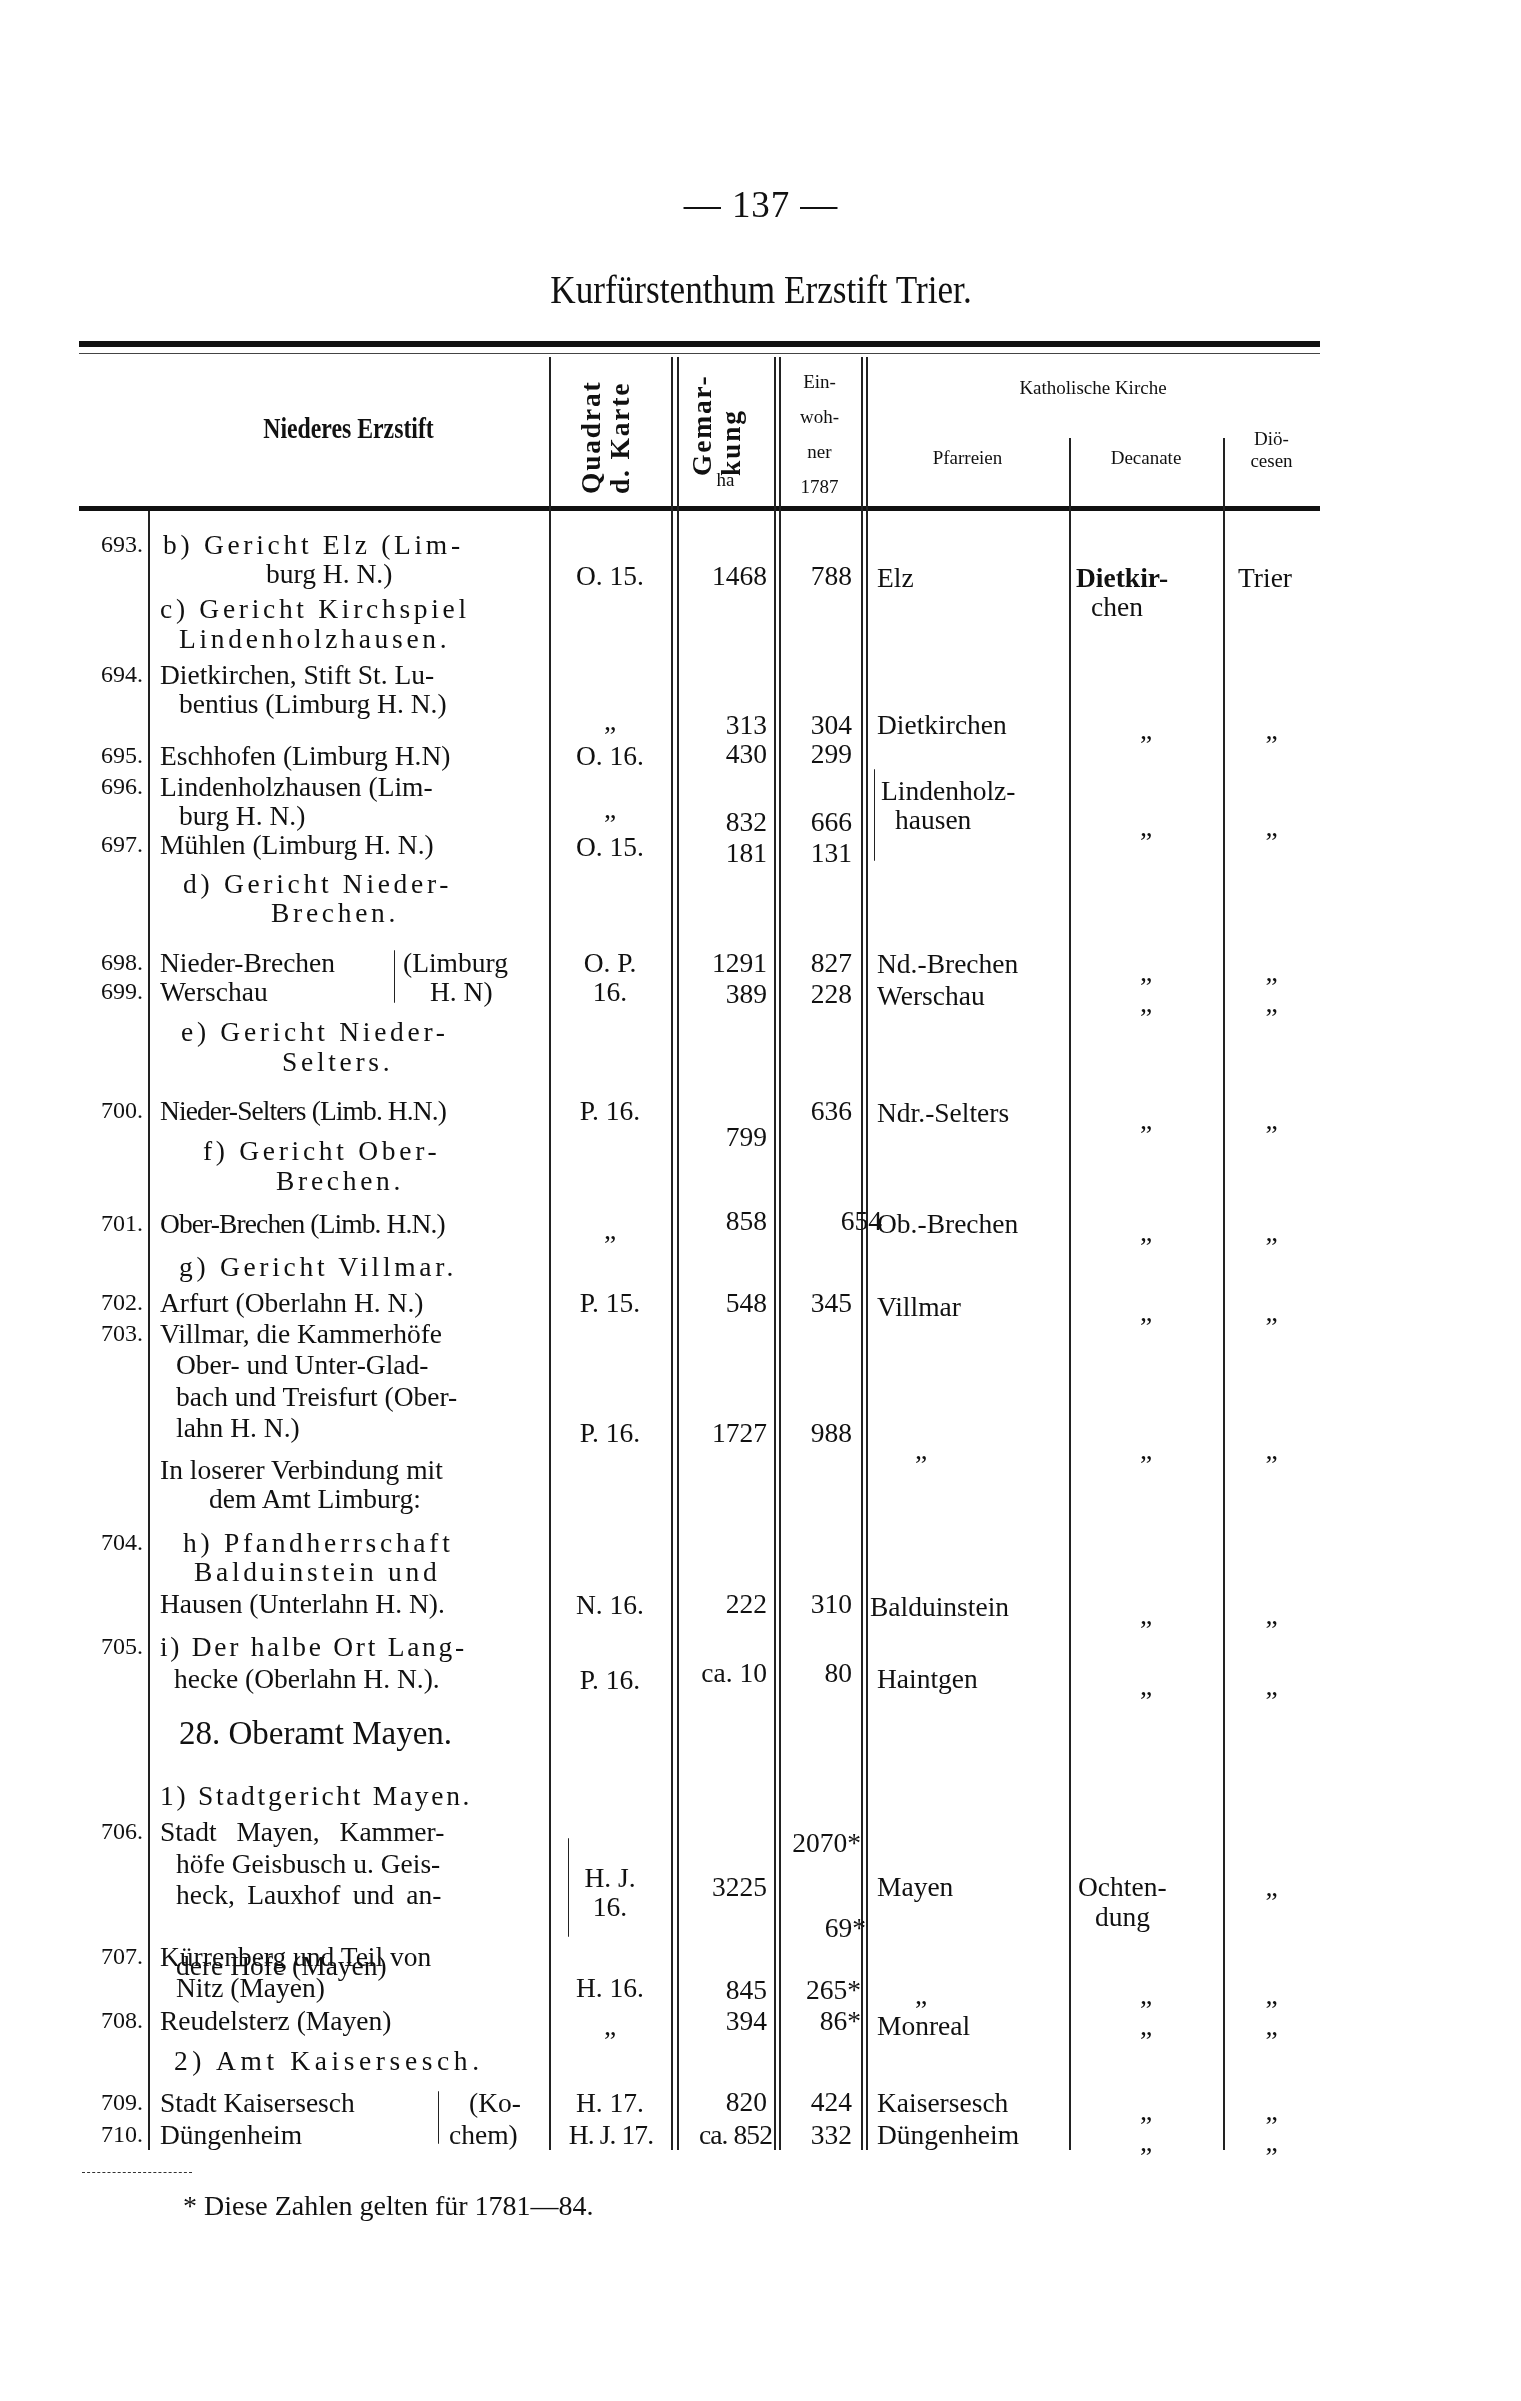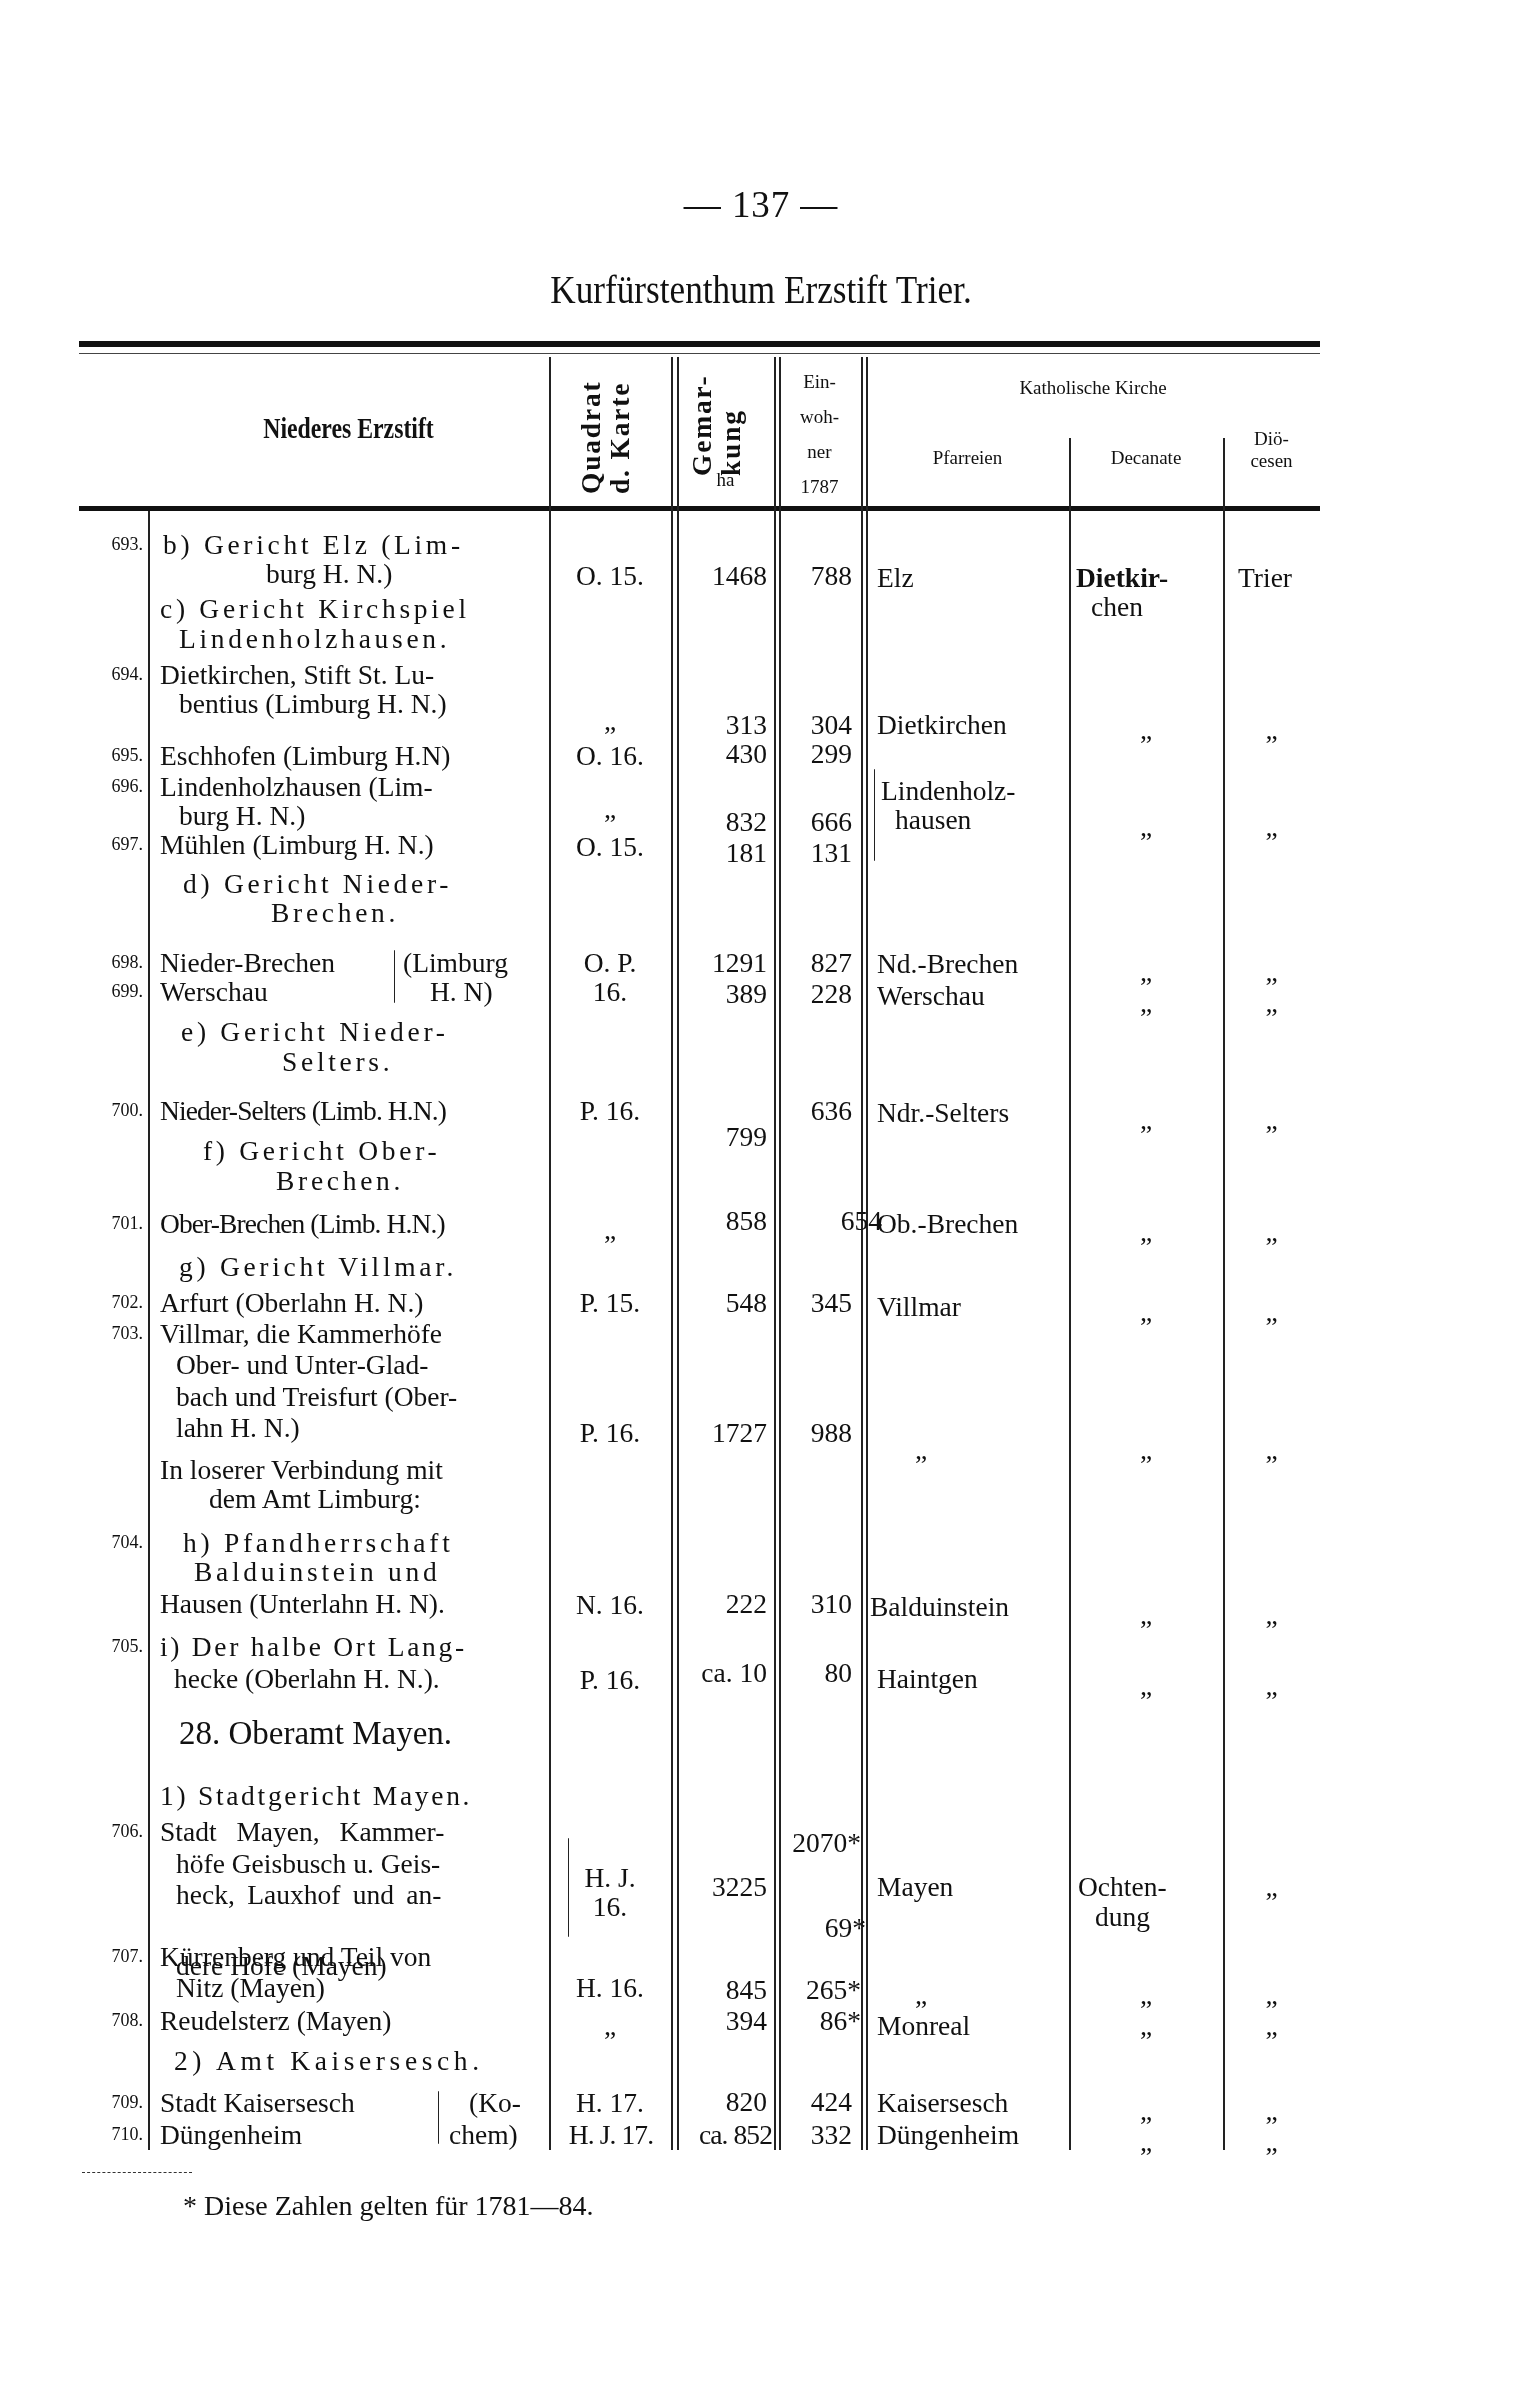--- a/index.html
+++ b/index.html
@@ -10,21 +10,21 @@
   .page-title { position: absolute; left: 0; width: 1522px; top: 266px; text-align: center;
                 font-size: 40px; transform: scaleX(0.88); }
   .rule { position: absolute; background: #111; }
   .vline { position: absolute; width: 1.8px; background: #222; }
   .hdr { position: absolute; text-align: center; line-height: 1.15; }
   .hdr-big { font-size: 29px; font-weight: bold; transform: scaleX(0.82); }
   .hdr-small { font-size: 19px; }
   .rot { position: absolute; font-size: 27.5px; font-weight: bold; letter-spacing: 1.8px;
          transform-origin: left top; transform: rotate(-90deg); white-space: nowrap; line-height: 1.05; }
   .t { position: absolute; white-space: nowrap; font-size: 27.5px; line-height: 31px; }
-  .num { position: absolute; font-size: 18px; line-height: 31px; text-align: right; }
+  .num { position: absolute; font-size: 24px; line-height: 31px; text-align: right; }
   .c { position: absolute; font-size: 27.5px; line-height: 31px; text-align: center; white-space: nowrap; }
   .r { position: absolute; font-size: 27.5px; line-height: 31px; text-align: right; white-space: nowrap; }
   .sp { letter-spacing: 3.7px; }
   .sec { font-size: 33px; }
   .brace { position: absolute; border-left: 1.8px solid #222; border-radius: 7.3px 0 0 7.3px; }
   .footnote { position: absolute; left: 183px; top: 2190px; font-size: 28px; }
   .fnrule { position: absolute; left: 82px; top: 2172px; width: 110px; height: 0.9px;
             border-top: 1.8px dashed #333; }
 </style>
 </head>

